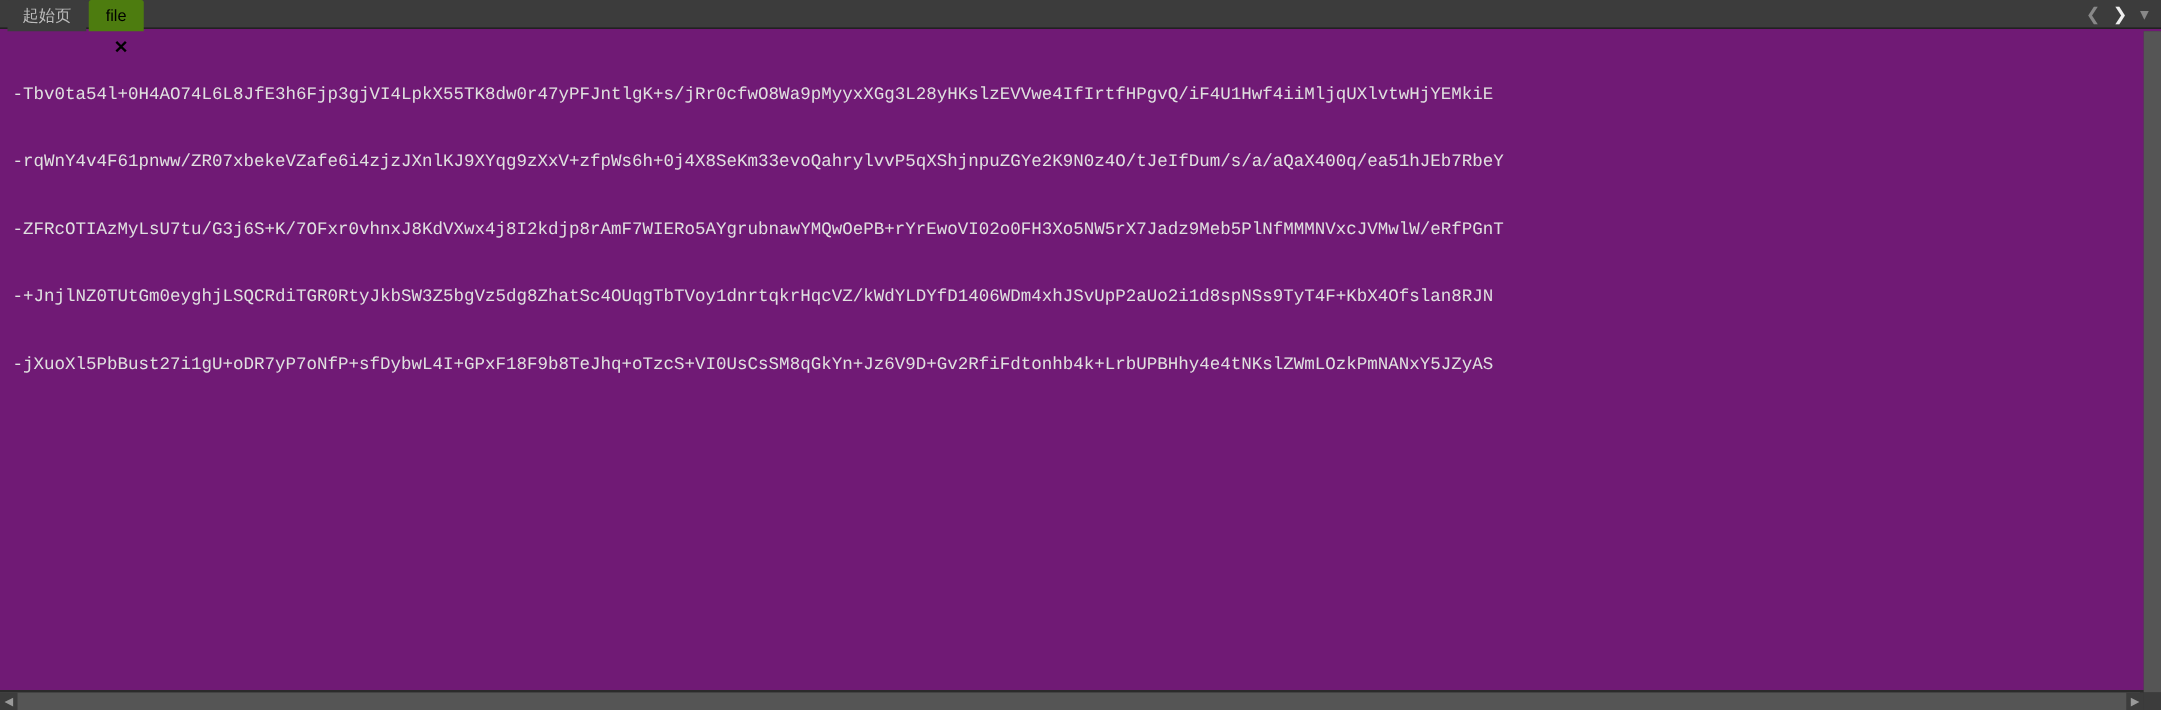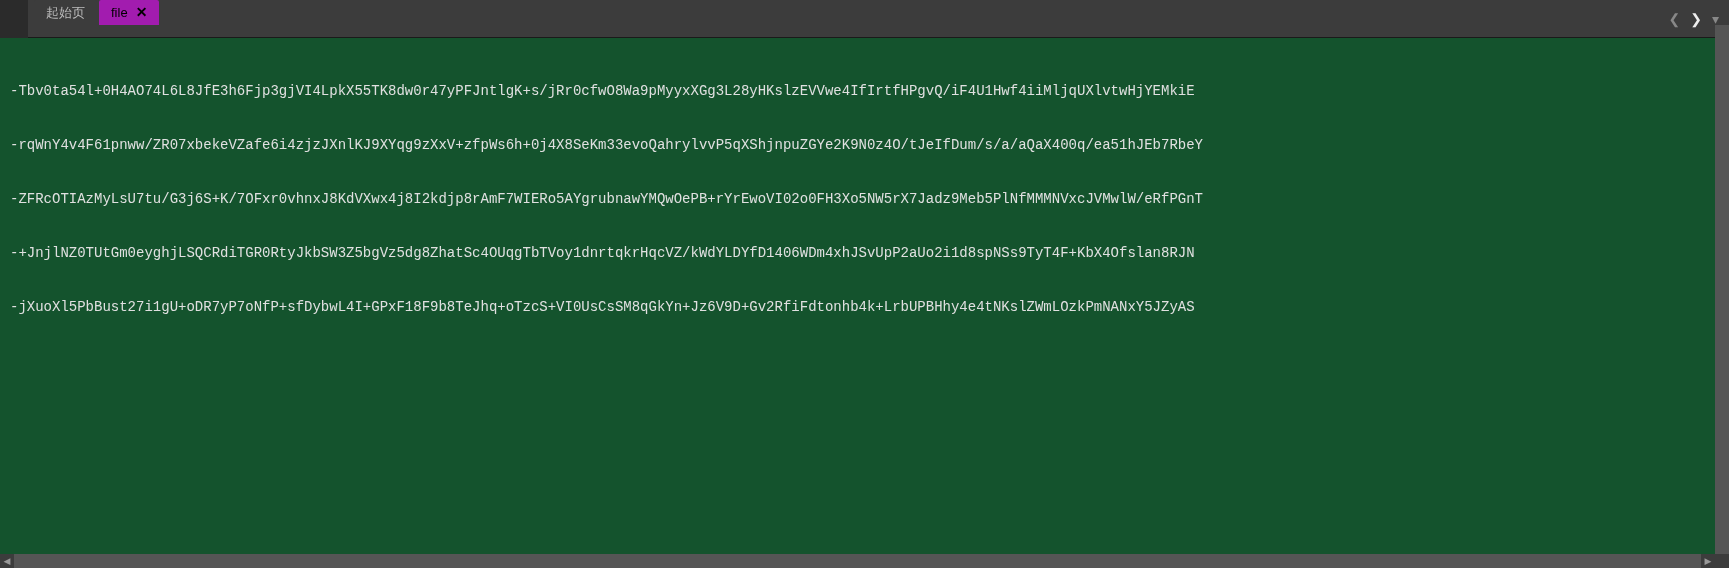--- a/index.html
+++ b/index.html
@@ -13,44 +13,44 @@
       font-size: 13px;
       color: #ccc;
       overflow: hidden;
       width: 1729px;
       height: 568px;
     }
     .tab-bar {
       display: flex;
       align-items: stretch;
       background: #3c3c3c;
-      height: 38px;
+      height: 23px;
       border-bottom: 1px solid #1a1a1a;
       padding-left: 6px;
       position: relative;
-      margin-left: 28px;
     }
     .tab {
       display: flex;
       align-items: center;
       padding: 0 12px;
       margin-right: 2px;
       background: #3c3c3c;
       color: #bbb;
       font-size: 13px;
       cursor: pointer;
       border-top-left-radius: 2px;
       border-top-right-radius: 2px;
       height: 25px;
       line-height: 25px;
     }
     .tab.active {
-      background: #a21caf;
+      background: #4d7c0f;
       color: #000;
       font-weight: 500;
+      flex-direction: column;
     }
     .tab .close-icon {
       margin-left: 8px;
       font-weight: bold;
       font-size: 14px;
       color: #000;
       cursor: pointer;
     }
     .tab-nav {
       margin-left: auto;
@@ -66,21 +66,21 @@
     }
     .tab-nav span.active {
       color: #eee;
     }
     .editor {
       padding: 8px 10px;
       font-family: Consolas, "Courier New", monospace;
       font-size: 14px;
       line-height: 18px;
       color: #e0e0e0;
-      background: #14532d;
+      background: #701a75;
       white-space: pre;
       overflow: hidden;
       height: calc(100% - 25px - 14px);
     }
     .line {
       display: block;
       white-space: pre;
       max-width: 100%;
     }
     .scrollbar-h {

